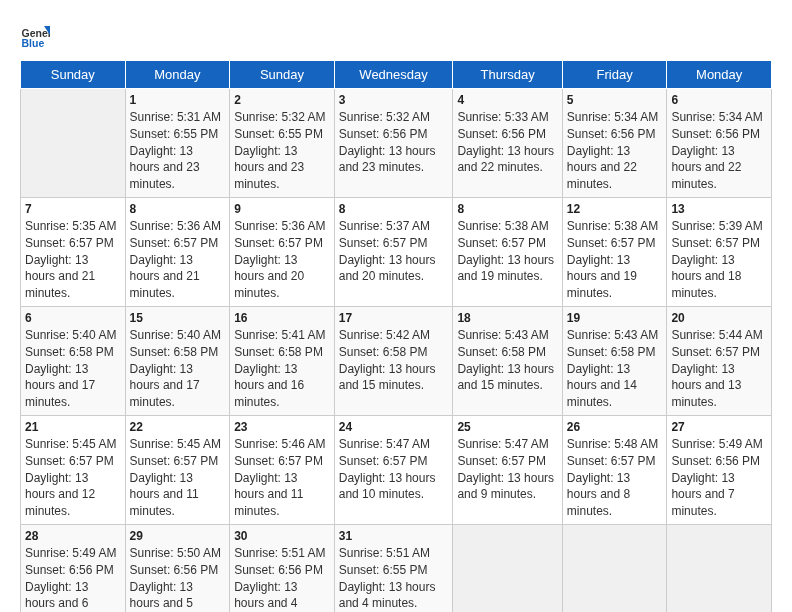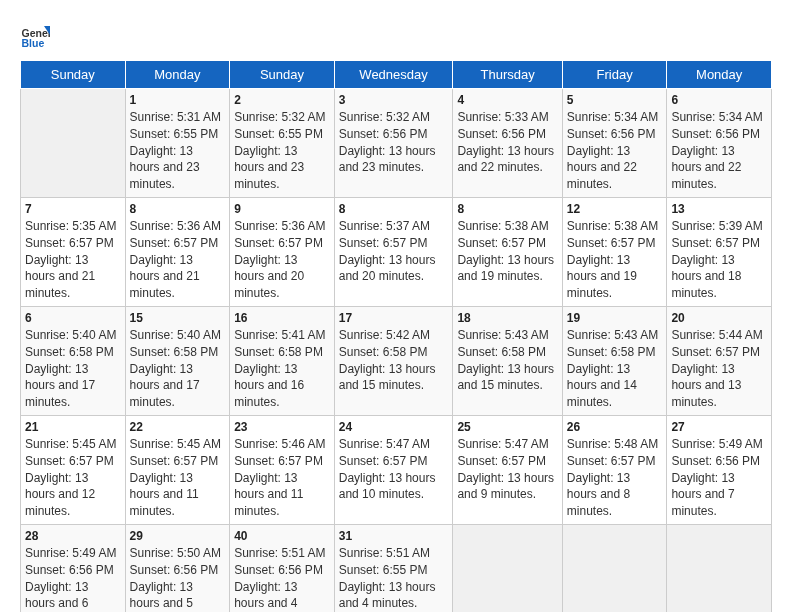--- a/index.html
+++ b/index.html
@@ -284,21 +284,21 @@
           Sunrise: 5:49 AM<br>Sunset: 6:56 PM<br>Daylight: 13 hours and 6 minutes.
         </div>
       </td>
         <td>
         <span class="day-num">29</span>
         <div class="day-info">
           Sunrise: 5:50 AM<br>Sunset: 6:56 PM<br>Daylight: 13 hours and 5 minutes.
         </div>
       </td>
         <td>
-        <span class="day-num">40</span>
+        <span class="day-num">30</span>
         <div class="day-info">
           Sunrise: 5:51 AM<br>Sunset: 6:56 PM<br>Daylight: 13 hours and 4 minutes.
         </div>
       </td>
         <td>
         <span class="day-num">31</span>
         <div class="day-info">
           Sunrise: 5:51 AM<br>Sunset: 6:55 PM<br>Daylight: 13 hours and 4 minutes.
         </div>
       </td>

